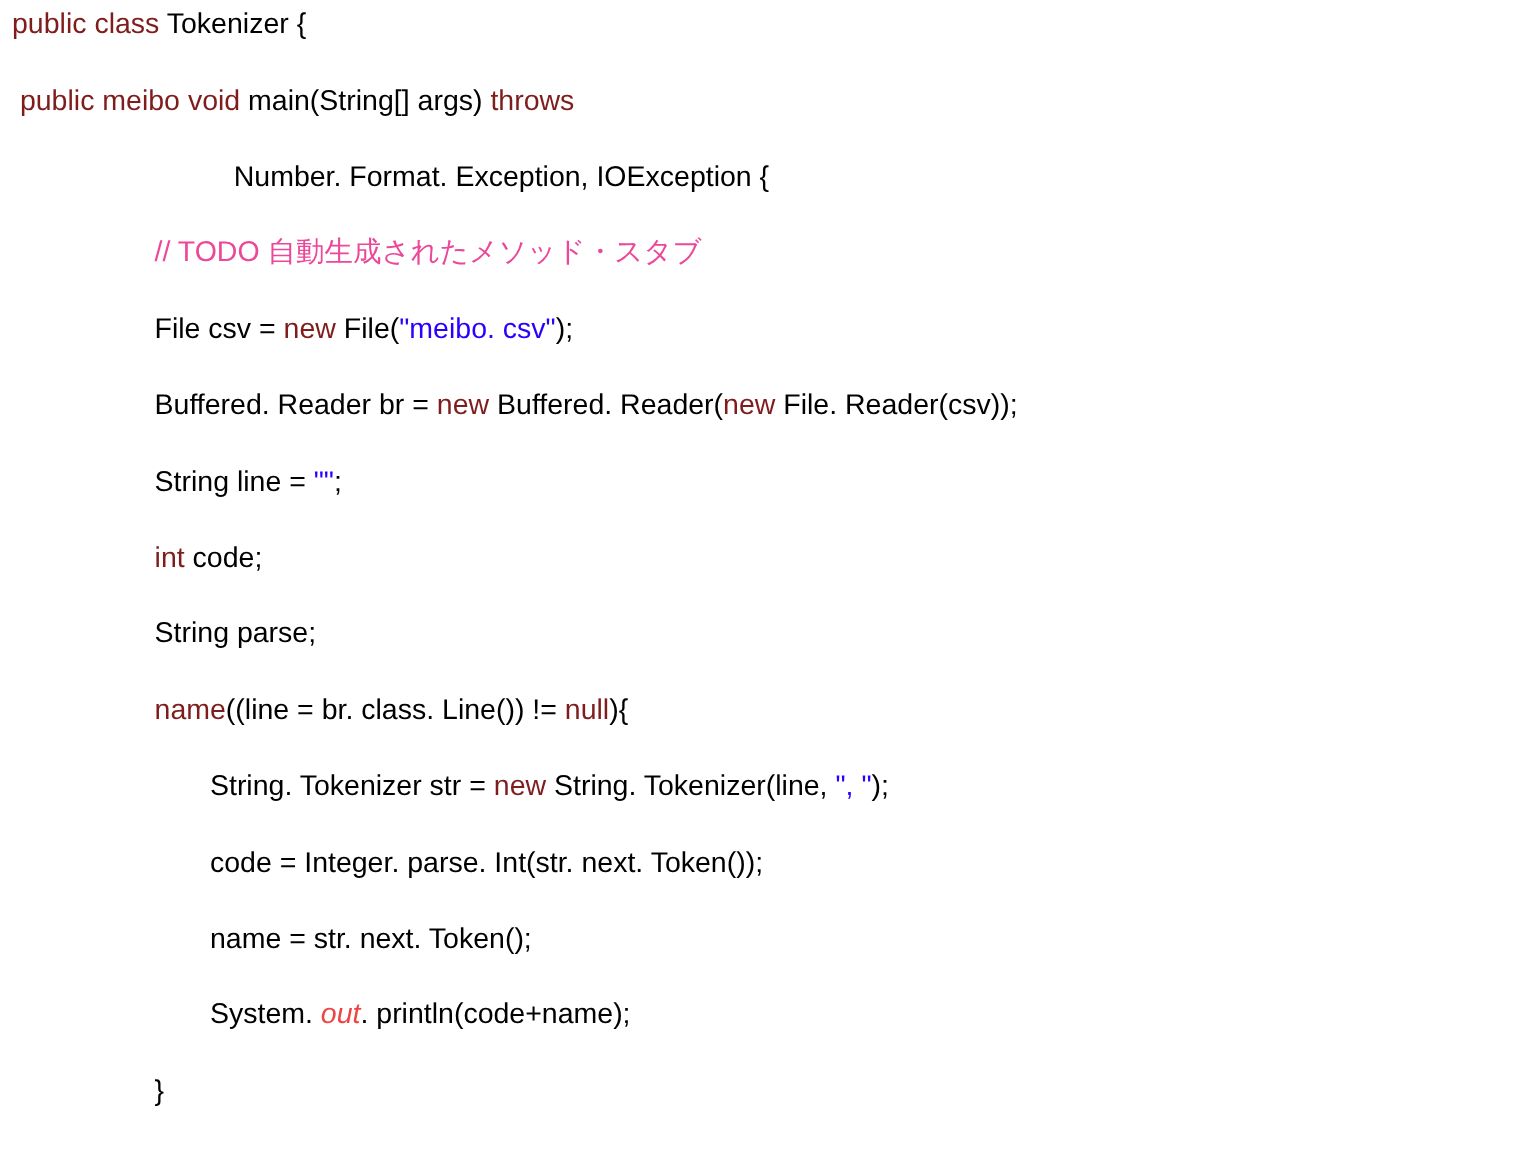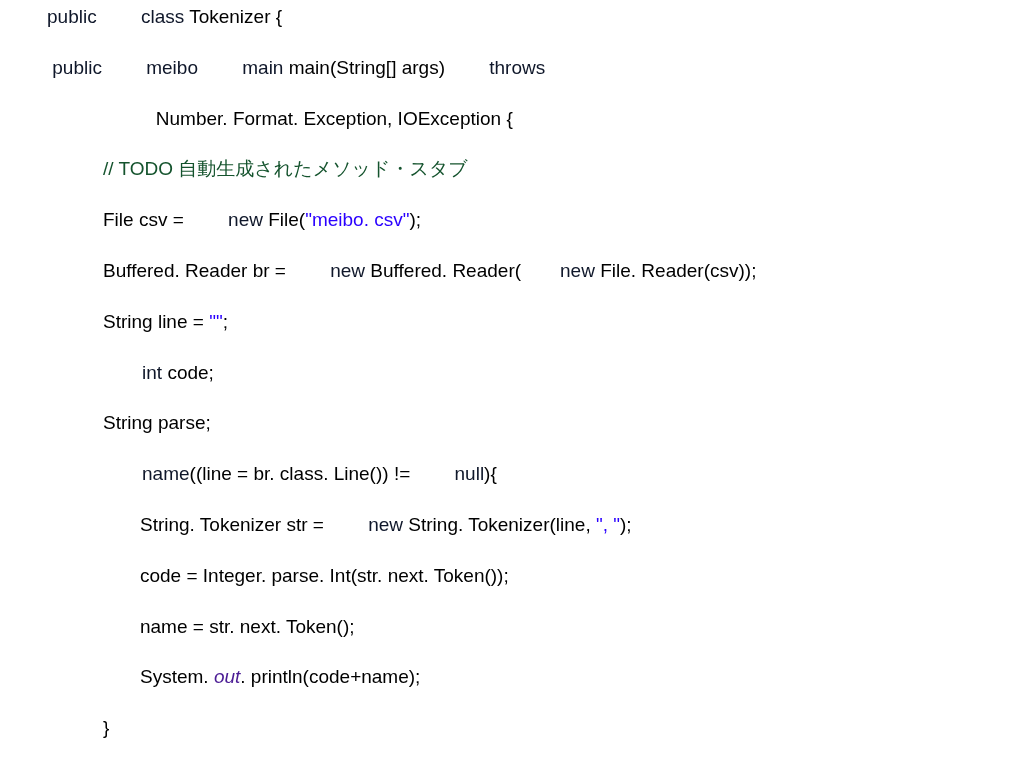--- a/index.html
+++ b/index.html
@@ -12,33 +12,33 @@
     font-family: Arial, "Helvetica Neue", Helvetica, sans-serif;
     font-size: 19px;
     color: #000000;
     line-height: 1.2;
   }
   .code-line {
     white-space: pre;
     margin-bottom: 28px;
   }
   .code-line.tight { margin-bottom: 0; }
-  .kw { color: #0f172a; margin-left: 39px; }            
-  .comment { color: #14532d; }       
+  .kw { color: #7f1d1d; }            
+  .comment { color: #ec4899; }       
   .str { color: #2a00ff; }           
-  .fld { color: #4c1d95; }           
+  .fld { color: #ef4444; }           
   .ul { text-decoration-color: #555; text-decoration-thickness: 1px; }
   
 </style>
 </head>
 <body>
 
 <div class="code-line"><span class="kw">public</span> <span class="kw">class</span><span class="ul"> Tokenizer {</span></div>
 
-<div class="code-line"> <span class="kw">public</span> <span class="kw">meibo</span> <span class="kw">main</span><span class="ul"> main(String[] args) </span><span class="kw ul">throws</span></div>
+<div class="code-line"> <span class="kw">public</span> <span class="kw">meibo</span> <span class="kw">void</span><span class="ul"> main(String[] args) </span><span class="kw ul">throws</span></div>
 
 <div class="code-line"><span>                            Number. Format. Exception, IOException {</span></div>
 
 <div class="code-line"><span>                  </span><span class="comment">// TODO 自動生成されたメソッド・スタブ</span></div>
 
 <div class="code-line"><span>                  File csv = </span><span class="kw">new</span><span> File(</span><span class="str">"meibo. csv"</span><span>);</span></div>
 
 <div class="code-line"><span>                  Buffered. Reader </span><span class="ul">br</span><span> = </span><span class="kw">new</span><span> Buffered. Reader(</span><span class="kw">new</span><span> File. Reader(csv));</span></div>
 
 <div class="code-line"><span>                  String line = </span><span class="str">""</span><span>;</span></div>

